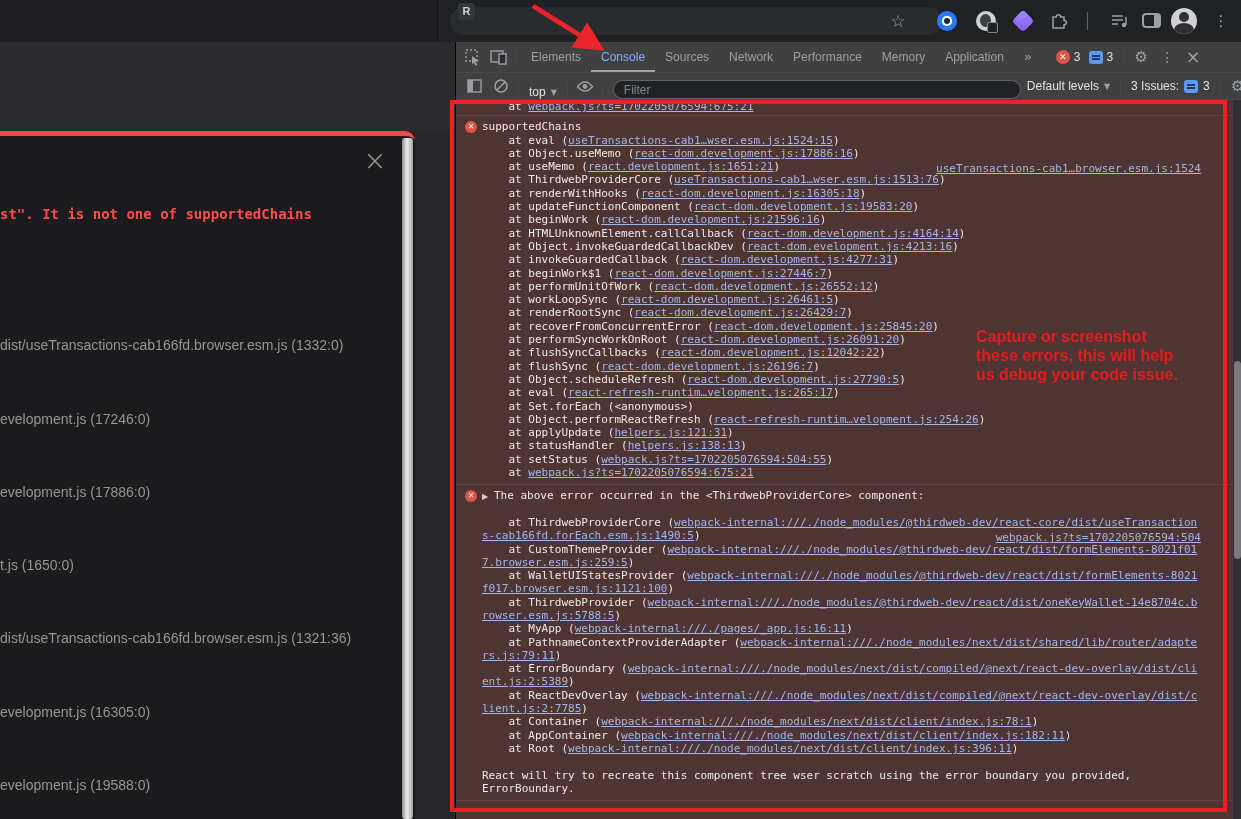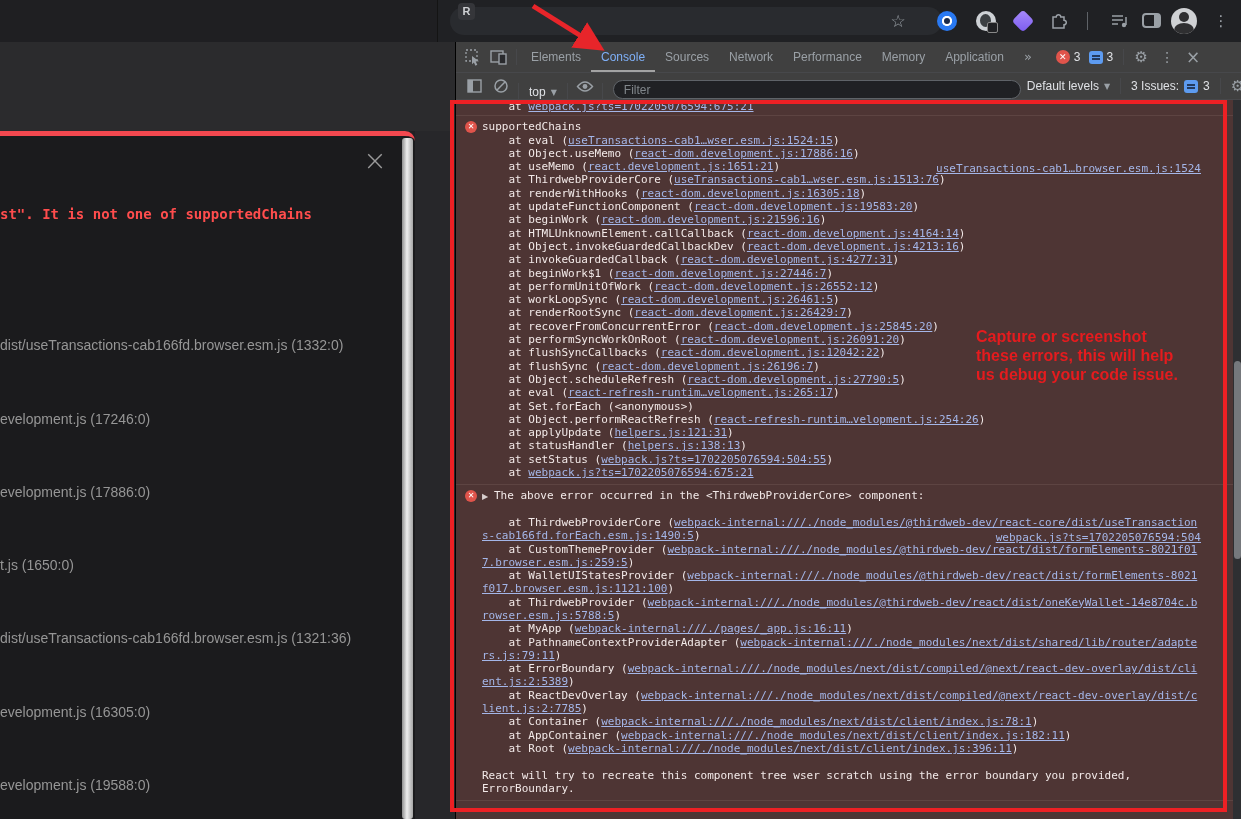--- a/index.html
+++ b/index.html
@@ -234,21 +234,21 @@
             <a class="console-link right-link">useTransactions-cab1…browser.esm.js:1524</a>
             <div class="msg-line">supportedChains</div>
             <div class="msg-line">    at eval (<a class="console-link">useTransactions-cab1…wser.esm.js:1524:15</a>)</div>
             <div class="msg-line">    at Object.useMemo (<a class="console-link">react-dom.development.js:17886:16</a>)</div>
             <div class="msg-line">    at useMemo (<a class="console-link">react.development.js:1651:21</a>)</div>
             <div class="msg-line">    at ThirdwebProviderCore (<a class="console-link">useTransactions-cab1…wser.esm.js:1513:76</a>)</div>
             <div class="msg-line">    at renderWithHooks (<a class="console-link">react-dom.development.js:16305:18</a>)</div>
             <div class="msg-line">    at updateFunctionComponent (<a class="console-link">react-dom.development.js:19583:20</a>)</div>
             <div class="msg-line">    at beginWork (<a class="console-link">react-dom.development.js:21596:16</a>)</div>
             <div class="msg-line">    at HTMLUnknownElement.callCallback (<a class="console-link">react-dom.development.js:4164:14</a>)</div>
-            <div class="msg-line">    at Object.invokeGuardedCallbackDev (<a class="console-link">react-dom.development.js:4213:16</a>)</div>
+            <div class="msg-line">    at Object.invokeGuardedCallbackDev (<a class="console-link">react-dom.evelopment.js:4213:16</a>)</div>
             <div class="msg-line">    at invokeGuardedCallback (<a class="console-link">react-dom.development.js:4277:31</a>)</div>
             <div class="msg-line">    at beginWork$1 (<a class="console-link">react-dom.development.js:27446:7</a>)</div>
             <div class="msg-line">    at performUnitOfWork (<a class="console-link">react-dom.development.js:26552:12</a>)</div>
             <div class="msg-line">    at workLoopSync (<a class="console-link">react-dom.development.js:26461:5</a>)</div>
             <div class="msg-line">    at renderRootSync (<a class="console-link">react-dom.development.js:26429:7</a>)</div>
             <div class="msg-line">    at recoverFromConcurrentError (<a class="console-link">react-dom.development.js:25845:20</a>)</div>
             <div class="msg-line">    at performSyncWorkOnRoot (<a class="console-link">react-dom.development.js:26091:20</a>)</div>
             <div class="msg-line">    at flushSyncCallbacks (<a class="console-link">react-dom.development.js:12042:22</a>)</div>
             <div class="msg-line">    at flushSync (<a class="console-link">react-dom.development.js:26196:7</a>)</div>
             <div class="msg-line">    at Object.scheduleRefresh (<a class="console-link">react-dom.development.js:27790:5</a>)</div>

